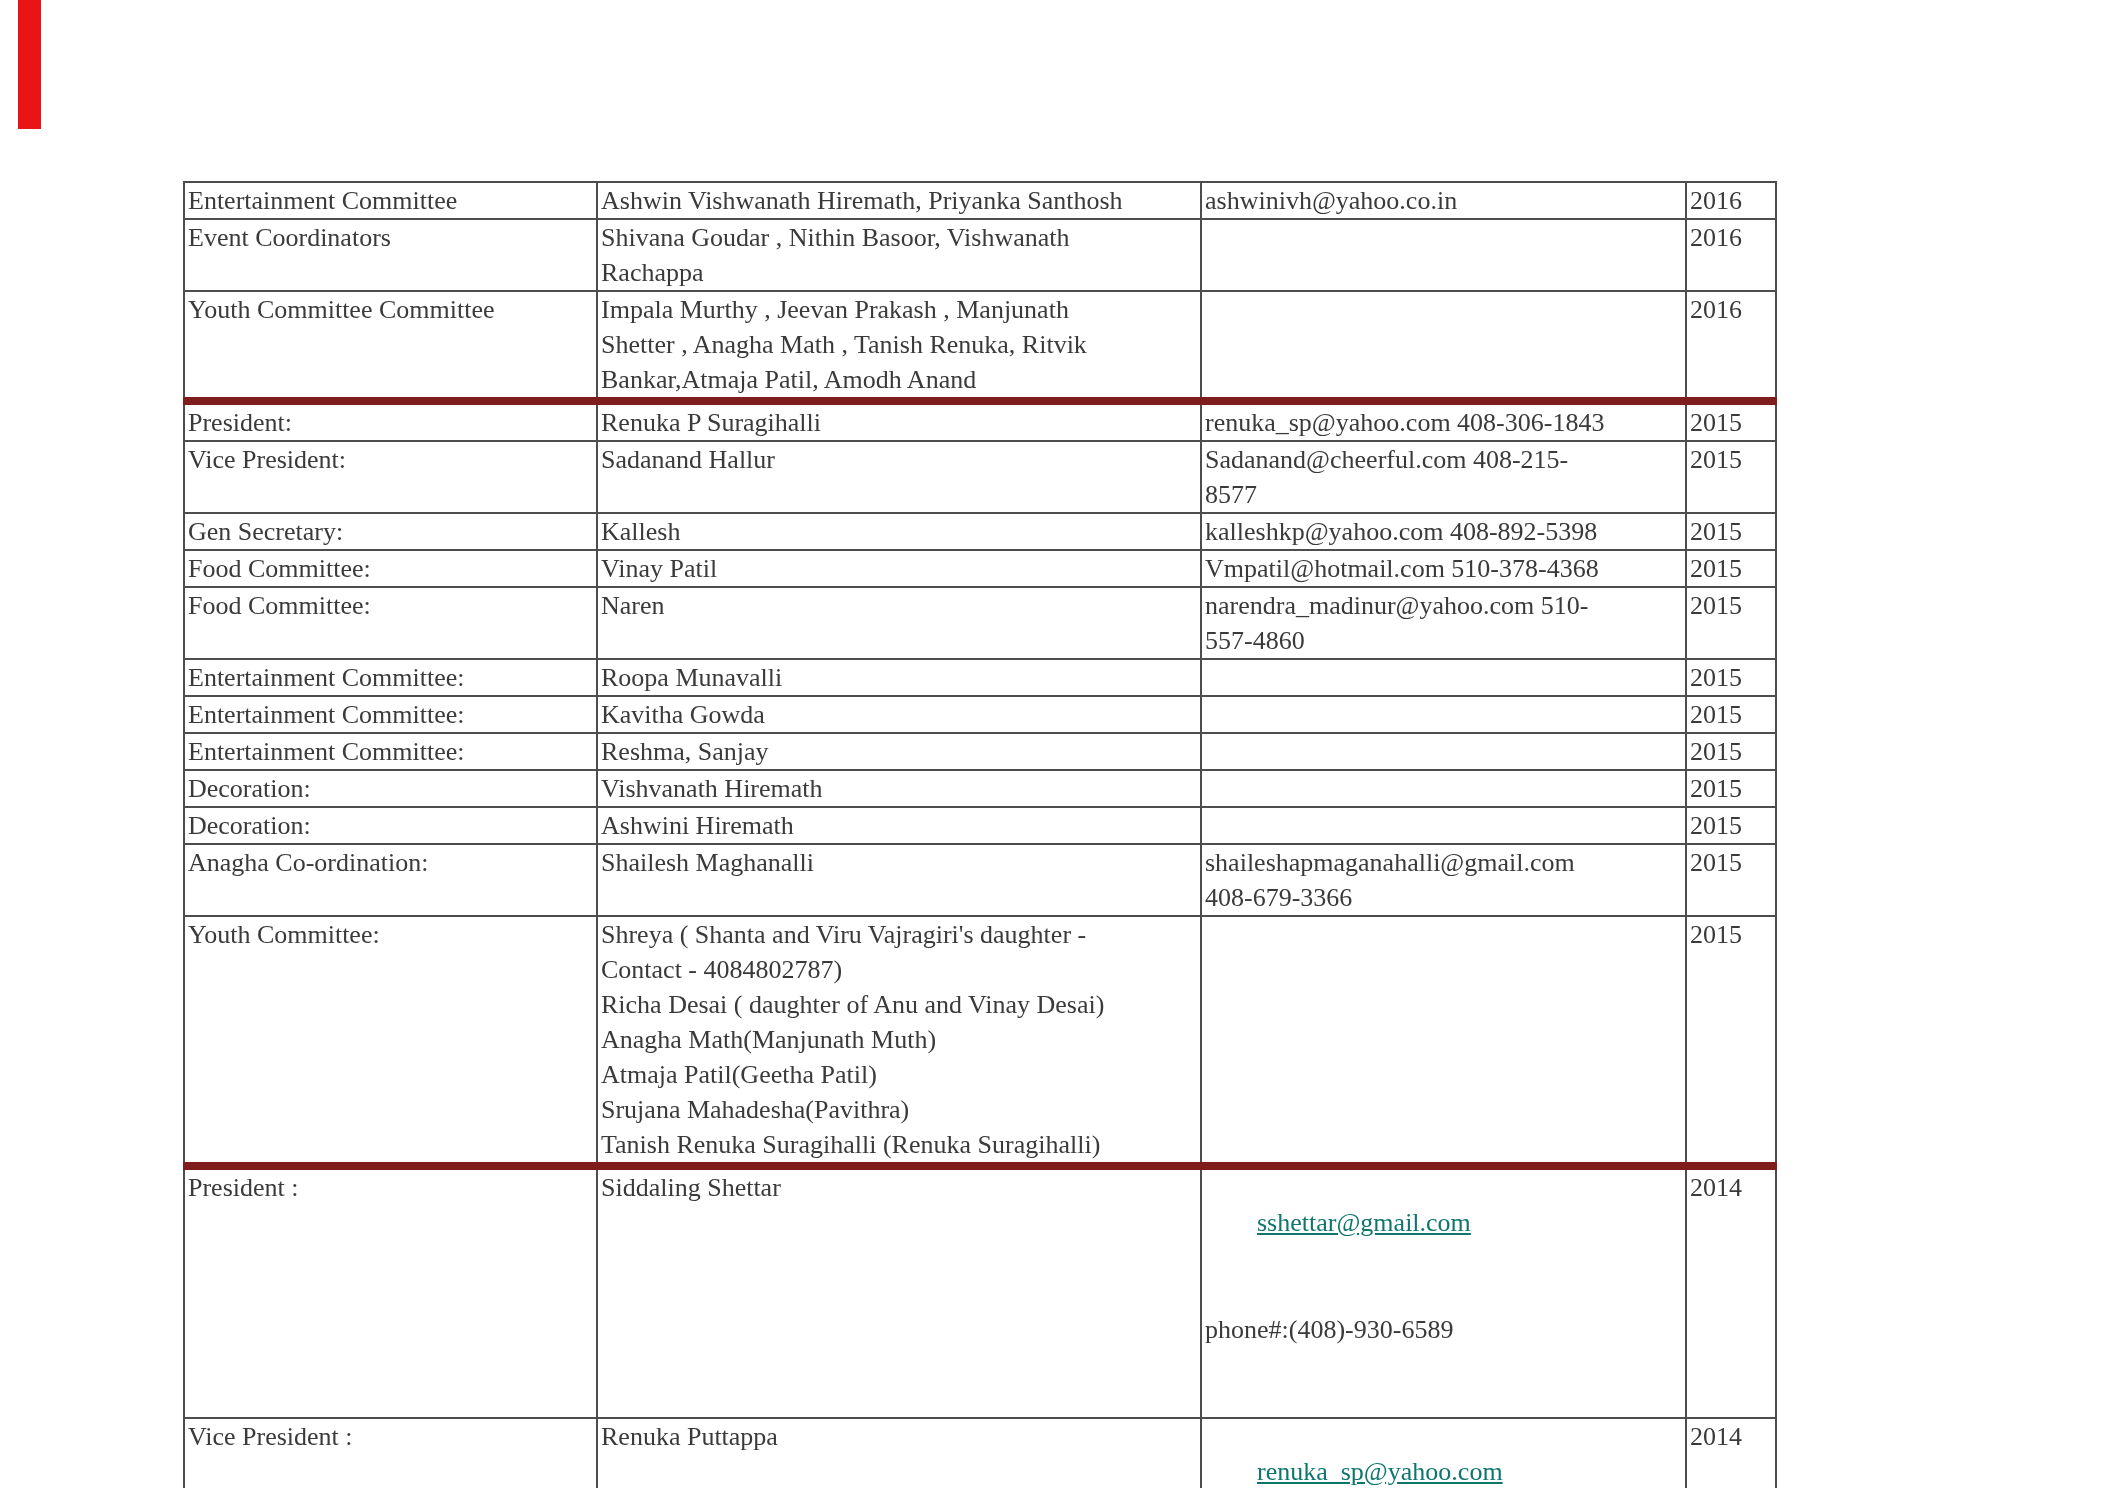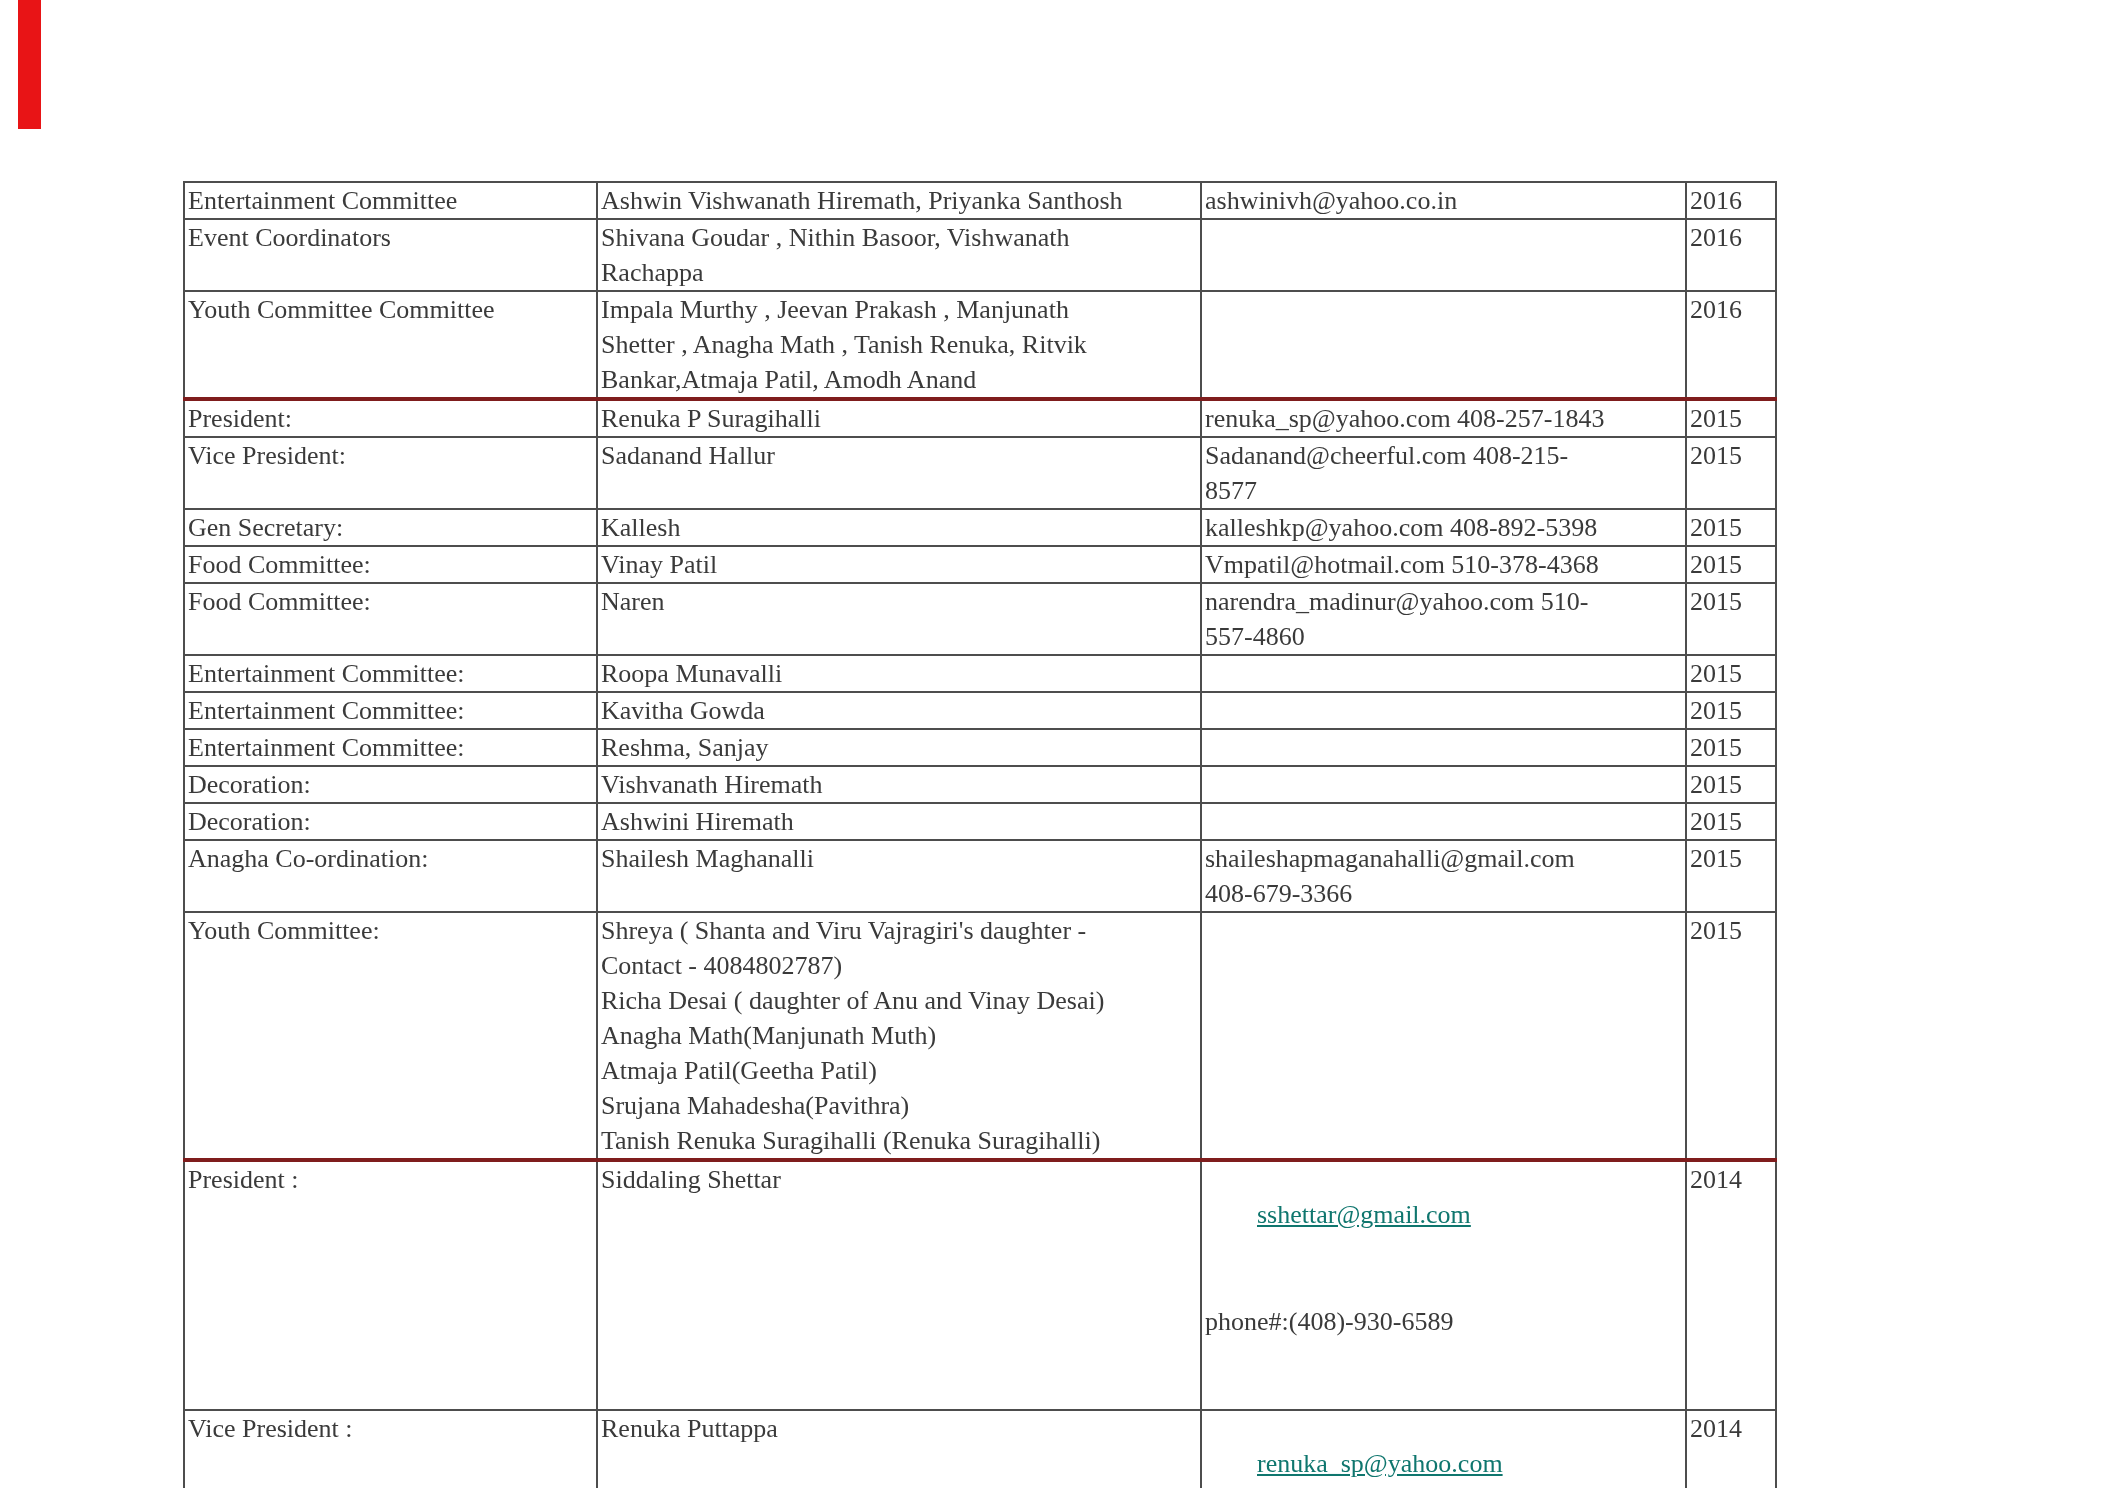--- a/index.html
+++ b/index.html
@@ -27,21 +27,21 @@
     border:2px solid #4d4d4d;
     vertical-align:top;
     padding:0 3px;
     font-size:26px;
     line-height:35px;
     color:#3a3a3a;
     white-space:pre-wrap;
     overflow:visible;
   }
   tr.group-end td{
-    border-bottom:4px solid #7f1d1d;
+    border-bottom:8px solid #7f1d1d;
   }
   td.c-year{padding-left:6px;}
   .nowrap{white-space:nowrap;}
   a.cell-link{
     color:#0f766e;
     text-decoration:underline;
   }
   .after-gap{
     display:block;
     margin-top:37px;
@@ -78,21 +78,21 @@
       <td class="c-role">Youth Committee Committee</td>
       <td class="c-names">Impala Murthy , Jeevan Prakash , Manjunath
 Shetter , Anagha Math , Tanish Renuka, Ritvik
 Bankar,Atmaja Patil, Amodh Anand</td>
       <td class="c-contact"></td>
       <td class="c-year">2016</td>
     </tr>
     <tr style="height:35px">
       <td class="c-role">President:</td>
       <td class="c-names">Renuka P Suragihalli</td>
-      <td class="c-contact">renuka_sp@yahoo.com 408-257-1843</td>
+      <td class="c-contact">renuka_sp@yahoo.com 408-306-1843</td>
       <td class="c-year">2015</td>
     </tr>
     <tr style="height:70px">
       <td class="c-role">Vice President:</td>
       <td class="c-names">Sadanand Hallur</td>
       <td class="c-contact">Sadanand@cheerful.com 408-215-
 8577</td>
       <td class="c-year">2015</td>
     </tr>
     <tr style="height:35px">

